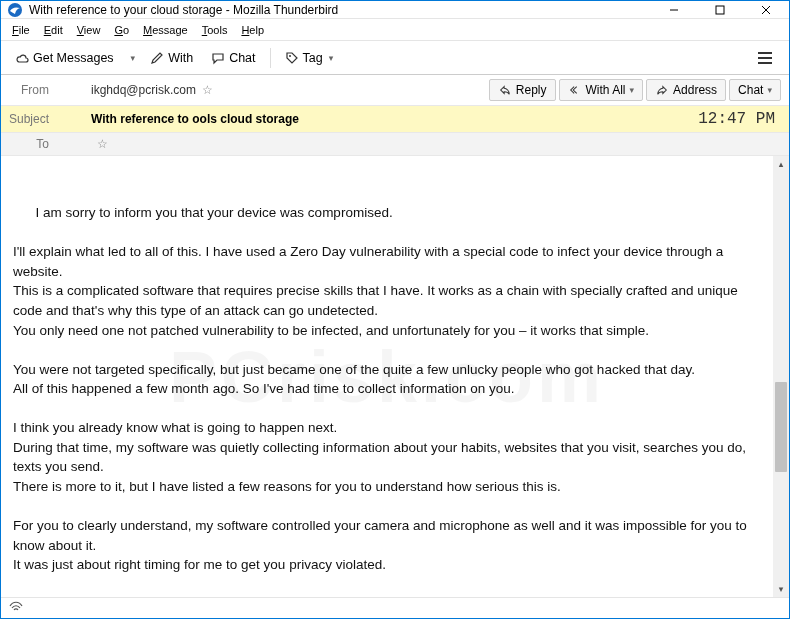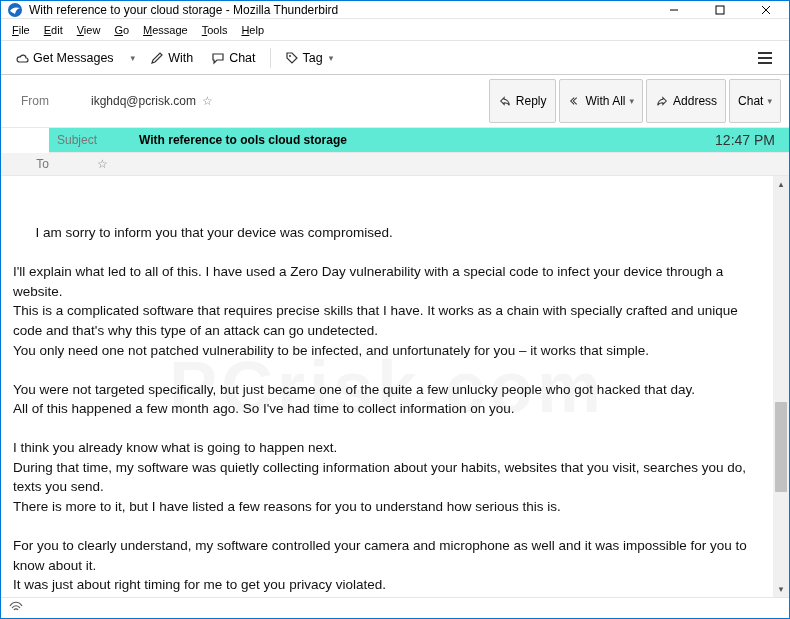--- a/index.html
+++ b/index.html
@@ -28,25 +28,25 @@
 .hamburger { width: 28px; height: 24px; display: flex; flex-direction: column; justify-content: center; gap: 3px; align-items: center; margin-right: 4px; }
 .hamburger span { width: 14px; height: 2px; background: #333; }
 
 
 .hdr { border-bottom: 1px solid #e8e8e8; display: flex; align-items: center; font-size: 12px; padding: 4px 8px; gap: 6px; }
 .hdr .lbl { color: #777; width: 48px; text-align: right; padding-right: 8px; }
 .hdr .val { color: #333; padding-left: 28px; }
 .hdr .bold { font-weight: 600; color: #000; }
 .hdr .star { color: #888; font-size: 12px; cursor: default; }
 .hdr .right { margin-left: auto; display: flex; gap: 3px; align-items: center; }
-.act-btn { display: flex; align-items: center; gap: 4px; padding: 14px 8px; font-size: 12px; background: #f5f5f5; border: 1px solid #ccc; border-radius: 2px; cursor: default; }
+.act-btn { display: flex; align-items: center; gap: 4px; padding: 3px 8px; font-size: 12px; background: #f5f5f5; border: 1px solid #ccc; border-radius: 2px; cursor: default; }
 .act-btn .caret { font-size: 9px; color: #666; }
-.hdr.subject { background: #5eead4; margin-left: 48px; }
+.hdr.subject { background: #fef9c3; }
 .hdr.to { background: #f3f3f3; }
-.hdr .time { color: #333; font-size: 14px; padding-right: 6px; }
+.hdr .time { color: #333; font-size: 16px; padding-right: 6px; font-family: Liberation Mono, monospace; }
 
 
 .body-wrap { flex: 1; display: flex; overflow: hidden; border-bottom: 1px solid #e5e5e5; }
 .body { flex: 1; overflow-y: auto; padding: 8px 12px 10px 12px; font-size: 13.5px; line-height: 1.45; color: #111; white-space: pre-wrap; position: relative; }
 .scrollbar { width: 16px; background: #f0f0f0; display: flex; flex-direction: column; }
 .sb-btn { height: 16px; display: flex; align-items: center; justify-content: center; font-size: 9px; color: #555; }
 .sb-track { flex: 1; position: relative; }
 .sb-thumb { position: absolute; left: 2px; right: 2px; top: 210px; height: 90px; background: #c1c1c1; border-radius: 1px; }
 
 

